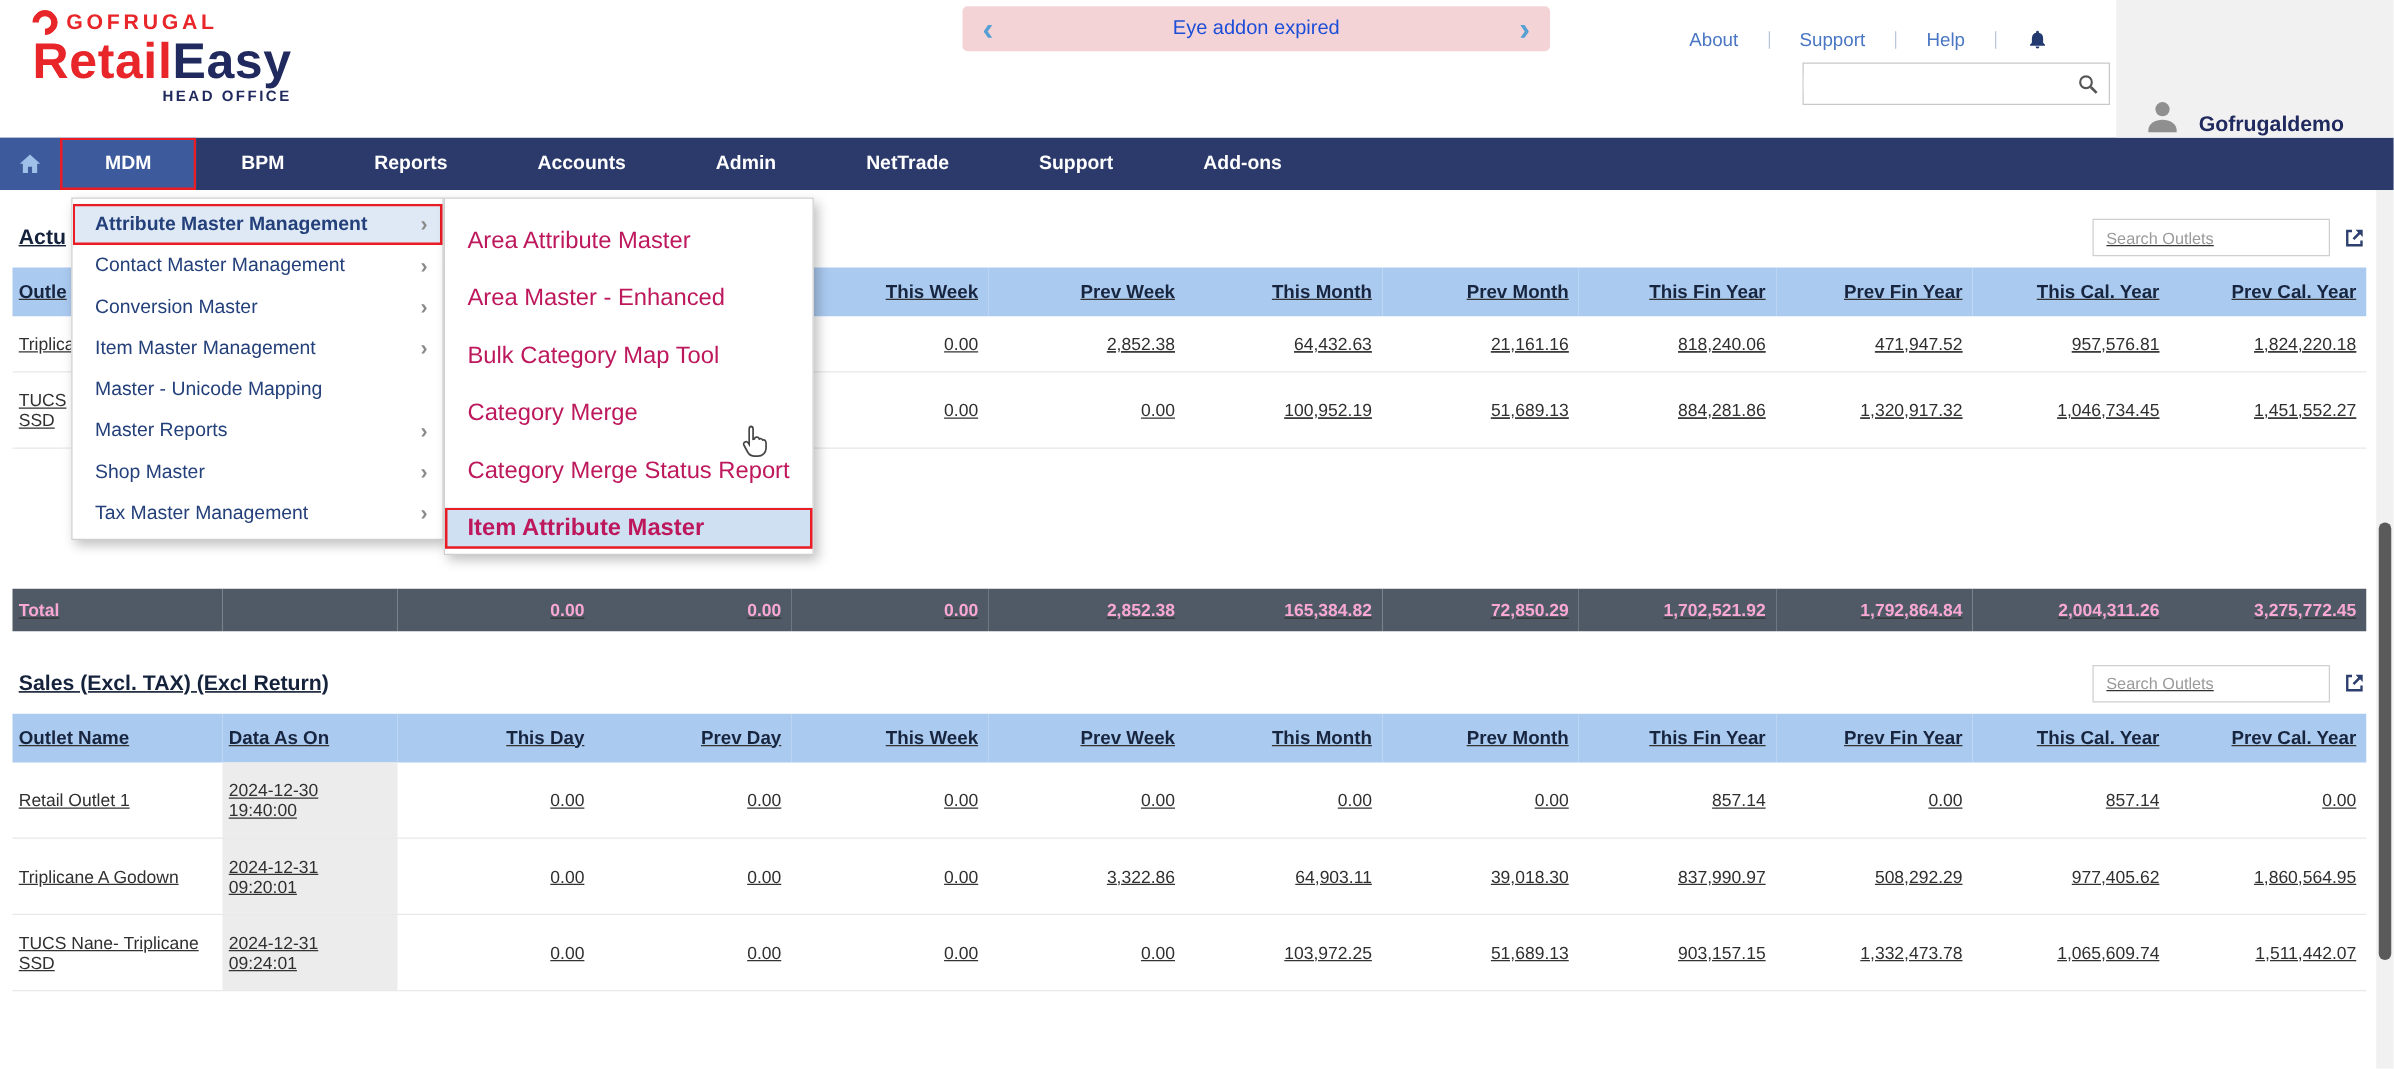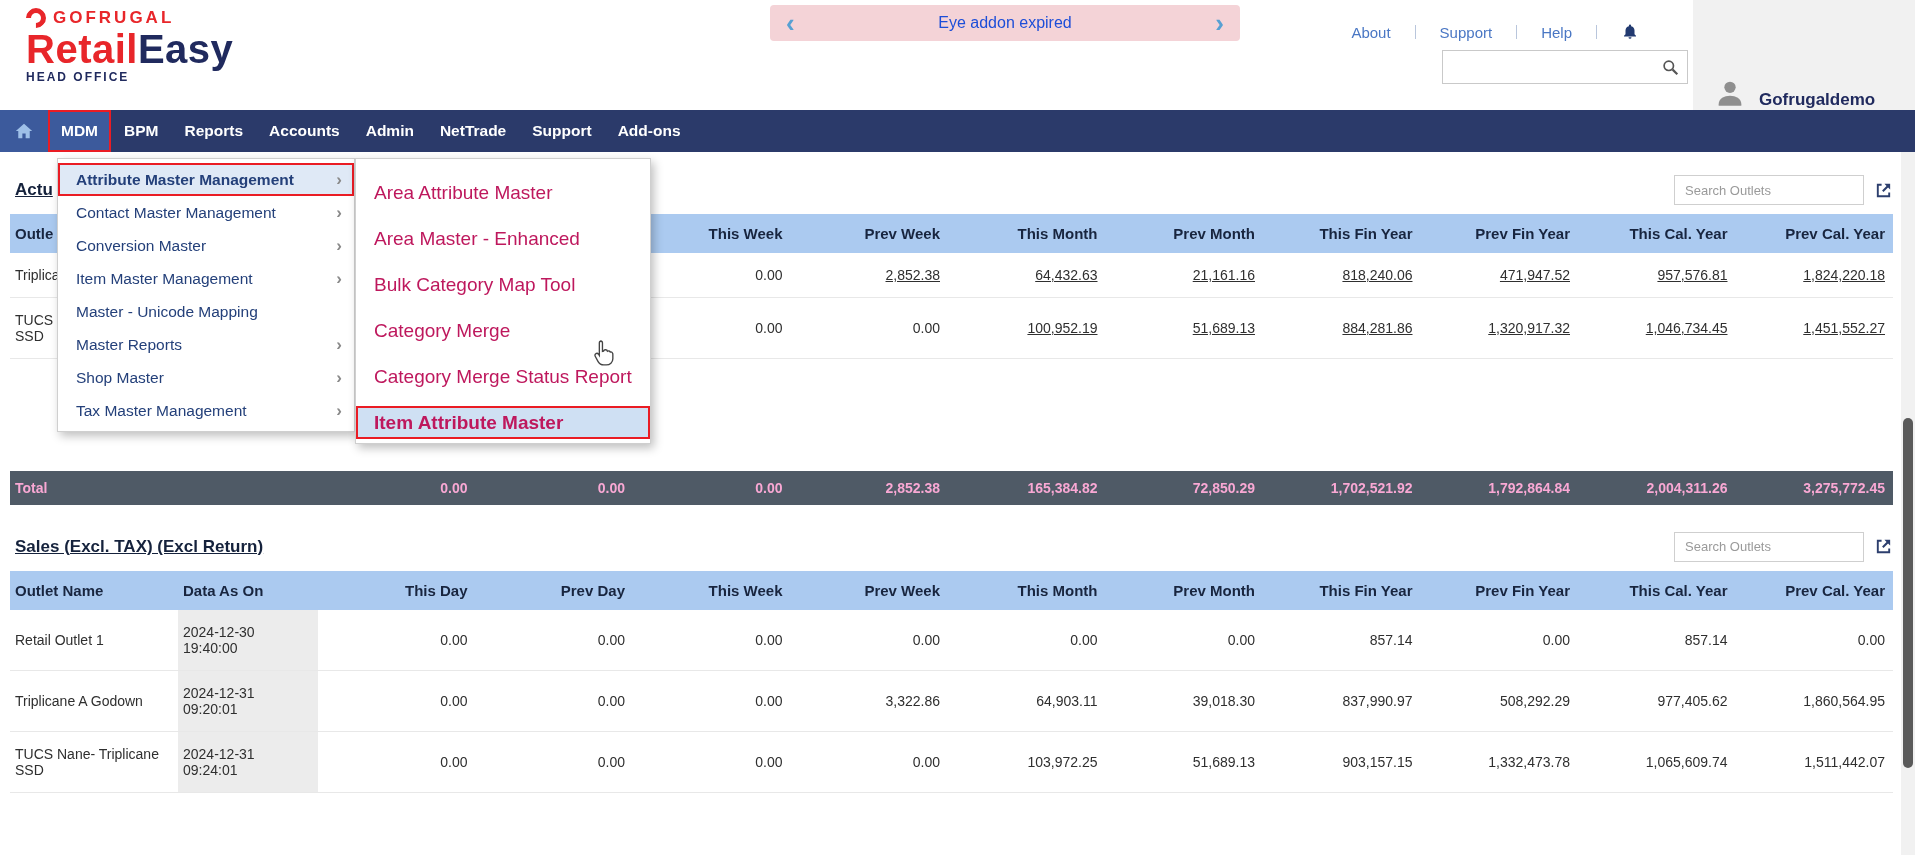--- a/index.html
+++ b/index.html
@@ -8,57 +8,57 @@
 
   
   .top-header { position: relative; height: 110px; background: #fff; }
 
   .logo { position: absolute; left: 26px; top: 8px; }
   .logo-row1 { display: flex; align-items: flex-end; gap: 7px; }
   .g-mark { width: 20px; height: 20px; border: 5px solid #e8262a; border-radius: 50%; border-bottom-color: transparent; transform: rotate(45deg); }
   .brand-top { color: #e8262a; font-weight: bold; font-size: 17px; letter-spacing: 3px; }
   .logo-row2 { font-size: 40px; font-weight: bold; line-height: 1.05; letter-spacing: 0.5px; }
   .brand-retail { color: #e8262a; } .brand-easy { color: #202a5e; }
-  .logo-row3 { font-size: 12px; font-weight: bold; color: #202a5e; letter-spacing: 2px; }
+  .logo-row3 { text-align: right; font-size: 12px; font-weight: bold; color: #202a5e; letter-spacing: 2px; }
 
   .banner { position: absolute; left: 770px; top: 5px; width: 470px; height: 36px; background: #f4d3d7; border-radius: 4px; display: flex; align-items: center; padding: 0 16px; }
   .banner-arrow { color: #57a0d3; font-size: 26px; font-weight: bold; line-height: 30px; cursor: pointer; }
   .banner-text { flex: 1; text-align: center; color: #1d4ed8; font-size: 16px; }
 
   .top-links { position: absolute; top: 22px; right: 276px; display: flex; align-items: center; gap: 24px; font-size: 15px; color: #4a77c4; }
   .top-links .lnk-sep { width: 1px; height: 14px; background: #b9c6dc; }
   .top-links a { color: #4a77c4; text-decoration: none; cursor: pointer; }
 
   .global-search { position: absolute; top: 50px; left: 1442px; width: 246px; height: 34px; border: 1px solid #c9c9c9; background: #fff; display: flex; align-items: center; }
   .global-search input { flex: 1; border: none; outline: none; font-size: 14px; padding: 0 10px; font-family: inherit; }
   .global-search .mag { display: flex; margin-right: 8px; cursor: pointer; }
 
   .user-panel { position: absolute; right: 0; top: 0; width: 222px; height: 110px; background: #f1f1f1; display: flex; align-items: flex-end; gap: 12px; padding-left: 20px; cursor: pointer; }
   .user-name { font-size: 17px; font-weight: bold; color: #202a5e; }
 
   
   .nav { height: 42px; background: #2b3a6a; display: flex; align-items: stretch; }
   .nav-home { width: 48px; background: #3c5a9c; display: flex; align-items: center; justify-content: center; cursor: pointer; }
-  .nav-item { display: flex; align-items: center; padding: 0 13px; color: #fff; font-size: 15.5px; font-weight: 600; cursor: pointer; }
+  .nav-item { display: flex; align-items: center; padding: 0 36px; color: #fff; font-size: 15.5px; font-weight: 600; cursor: pointer; }
   .nav-item.active { background: #3c5a9c; box-shadow: inset 0 0 0 2px #ea1c24; }
 
   
   .menu-panel { position: absolute; left: 57px; top: 158px; width: 298px; background: #fff; border: 1px solid #cfcfcf; box-shadow: 3px 4px 9px rgba(0,0,0,.25); padding: 4px 0; z-index: 50; }
   .menu-item { height: 33px; display: flex; align-items: center; justify-content: space-between; padding: 0 12px 0 18px; font-size: 15.5px; color: #24407a; cursor: pointer; white-space: nowrap; }
   .menu-item .arr { color: #8a8a8a; font-size: 17px; font-weight: bold; margin-left: 8px; }
   .menu-item.hl { background: #dfe9f6; box-shadow: inset 0 0 0 2px #ea1c24; font-weight: 600; }
 
   .submenu-panel { position: absolute; left: 355px; top: 158px; width: 296px; background: #fff; border: 1px solid #cfcfcf; box-shadow: 3px 4px 9px rgba(0,0,0,.25); padding: 4px 0; z-index: 51; }
   .submenu-item { height: 33px; display: flex; align-items: center; padding: 0 18px; font-size: 19px; color: #be185d; cursor: pointer; white-space: nowrap; margin-top: 13px; }
   .submenu-item.hl { background: #cfe0f3; box-shadow: inset 0 0 0 2px #ea1c24; font-weight: 600; }
 
   .cursor-overlay { position: absolute; left: 592px; top: 340px; z-index: 60; pointer-events: none; }
 
   
-  .section { padding: 0 22px 0 10px; }
+  .section { padding: 0 22px 0 10px; text-decoration: underline; }
   .titlebar { display: flex; align-items: center; justify-content: space-between; height: 48px; }
   .titlebar.t1 { margin-top: 14px; }
   .titlebar.t2 { margin-top: 18px; }
   .sec-title { font-size: 17px; font-weight: bold; color: #15223c; text-decoration: underline; padding-left: 5px; }
   .tb-right { display: flex; align-items: center; gap: 10px; }
   .outlet-search { width: 190px; height: 30px; border: 1px solid #cfcfcf; padding: 0 10px; font-size: 13px; color: #333; outline: none; font-family: inherit; }
   .outlet-search::placeholder { color: #9a9a9a; }
   .expand-btn { display: flex; cursor: pointer; }
 
   table.data-table { width: 100%; border-collapse: collapse; table-layout: fixed; font-size: 14px; }

